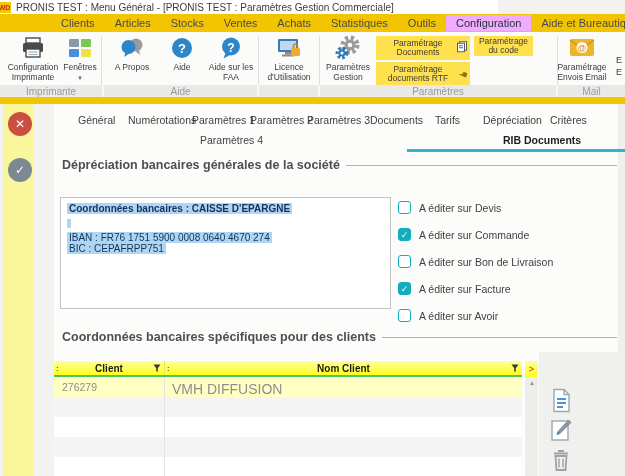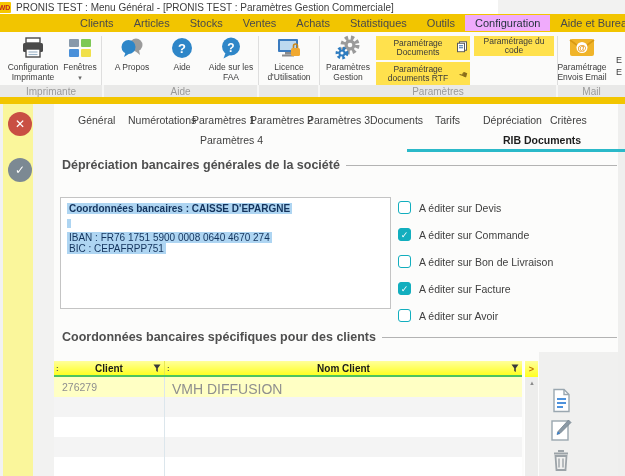--- a/index.html
+++ b/index.html
@@ -6,21 +6,21 @@
   html,body { width:625px; height:476px; overflow:hidden; }
   body { font-family:"Liberation Sans","DejaVu Sans",sans-serif; }
   #screen { position:relative; width:625px; height:476px; background:#F2F2F1; overflow:hidden; }
 
   
   .titlebar { position:absolute; left:0; top:0; width:498px; height:14px; background:#FFFFFF; display:flex; align-items:center; }
   .wd-logo { width:13px; height:11px; margin-left:-2px; background:#F6C700; color:#C2271C; font-size:7px; font-weight:bold; display:flex; align-items:center; justify-content:center; border-radius:1px; }
   .title-text { font-size:10px; color:#3C3C3C; margin-left:5px; white-space:nowrap; }
 
   
-  .menubar { position:absolute; left:0; top:14px; width:625px; height:18px; background:#F2C500; display:flex; align-items:center; padding-left:70px; }
+  .menubar { position:absolute; left:0; top:14px; width:625px; height:18px; background:#F2C500; display:flex; align-items:center; padding-left:51px; }
   .menu-item { font-size:11px; color:#4A4A4A; padding:2px 10px; white-space:nowrap; cursor:default; }
   .menu-item.active { background:#f0abfc; color:#1F3038; }
 
   
   .ribbon { position:absolute; left:0; top:32px; width:625px; height:65px; background:#FBFBFA; }
   .rsep { position:absolute; top:4px; width:1px; height:50px; background:#DEDEDE; }
   .rbtn { position:absolute; top:2px; text-align:center; font-size:8.5px; line-height:9.5px; color:#3C3C3C; cursor:default; }
   .ricon { height:28px; display:flex; align-items:center; justify-content:center; margin-bottom:1px; }
   .ybtn { position:absolute; background:#FFE14D; font-size:8.5px; line-height:9.5px; color:#3A3A3A; display:flex; align-items:center; justify-content:center; text-align:center; padding:1px 14px 1px 4px; cursor:default; }
   .ybtn .yic { position:absolute; right:2px; top:50%; transform:translateY(-50%); }
@@ -212,21 +212,21 @@
           <line x1="3" y1="7" x2="7" y2="7" stroke="#3A6EA5" stroke-width="1"></line>
         </svg>
       </span>
     </div>
 
     <div class="ybtn" style="left:376px;top:30px;width:94px;height:24px;">
       <span>Paramétrage documents RTF</span>
       <span class="yic" style="font-size:10px;color:#8A6D1A;transform:translateY(-50%) rotate(200deg);">☛</span>
     </div>
 
-    <div class="ybtn" style="left:474px;top:4px;width:80px;height:20px;padding:1px 4px;">
+    <div class="ybtn" style="left:474px;top:4px;width:59px;height:20px;padding:1px 4px;">
       <span>Paramétrage du code</span>
     </div>
 
     <div class="rsep" style="left:557px;"></div>
 
     <div class="rbtn" style="left:552px;width:60px;">
       <div class="ricon">
         <svg width="28" height="22" viewBox="0 0 28 22">
           <rect x="2" y="2" width="24" height="17" rx="2" fill="#F0B429"></rect>
           <path d="M2 3 L14 12 L26 3" fill="none" stroke="#D99A14" stroke-width="1.6"></path>

